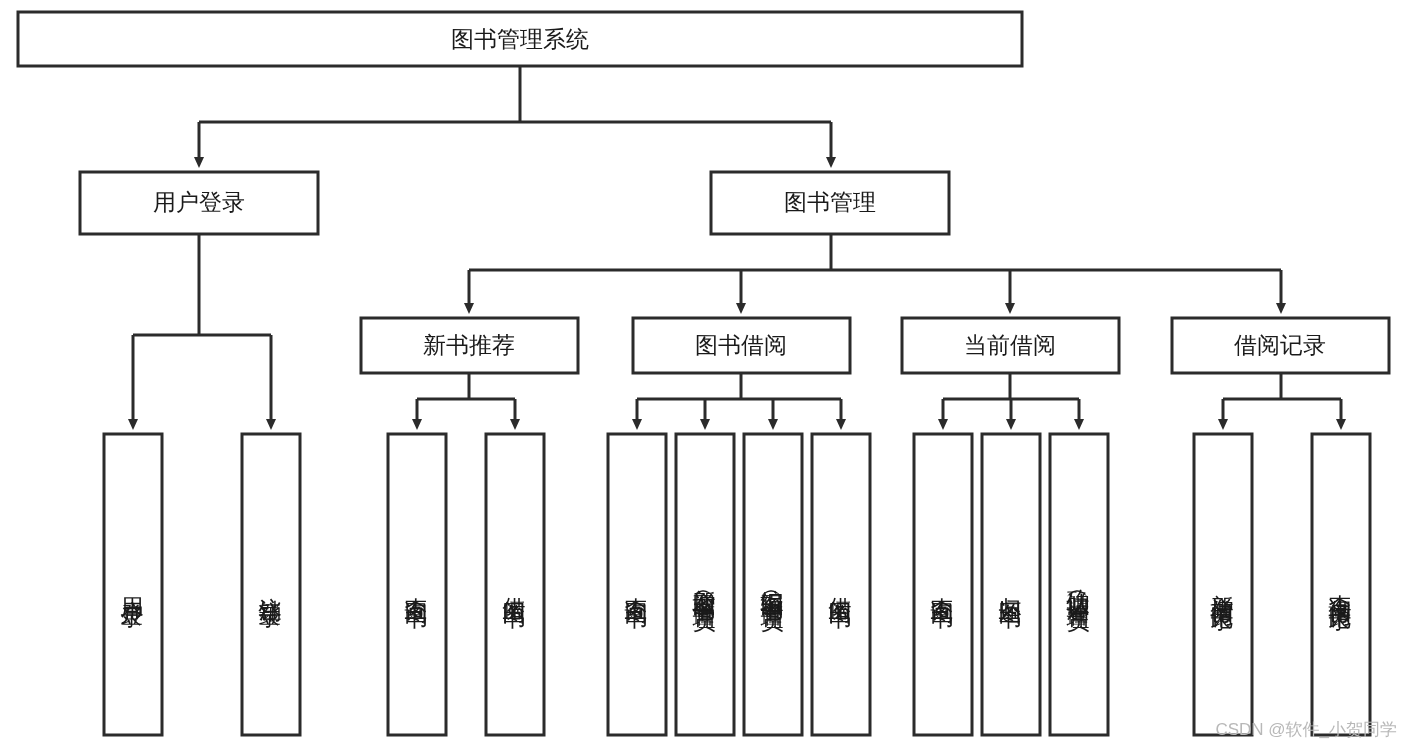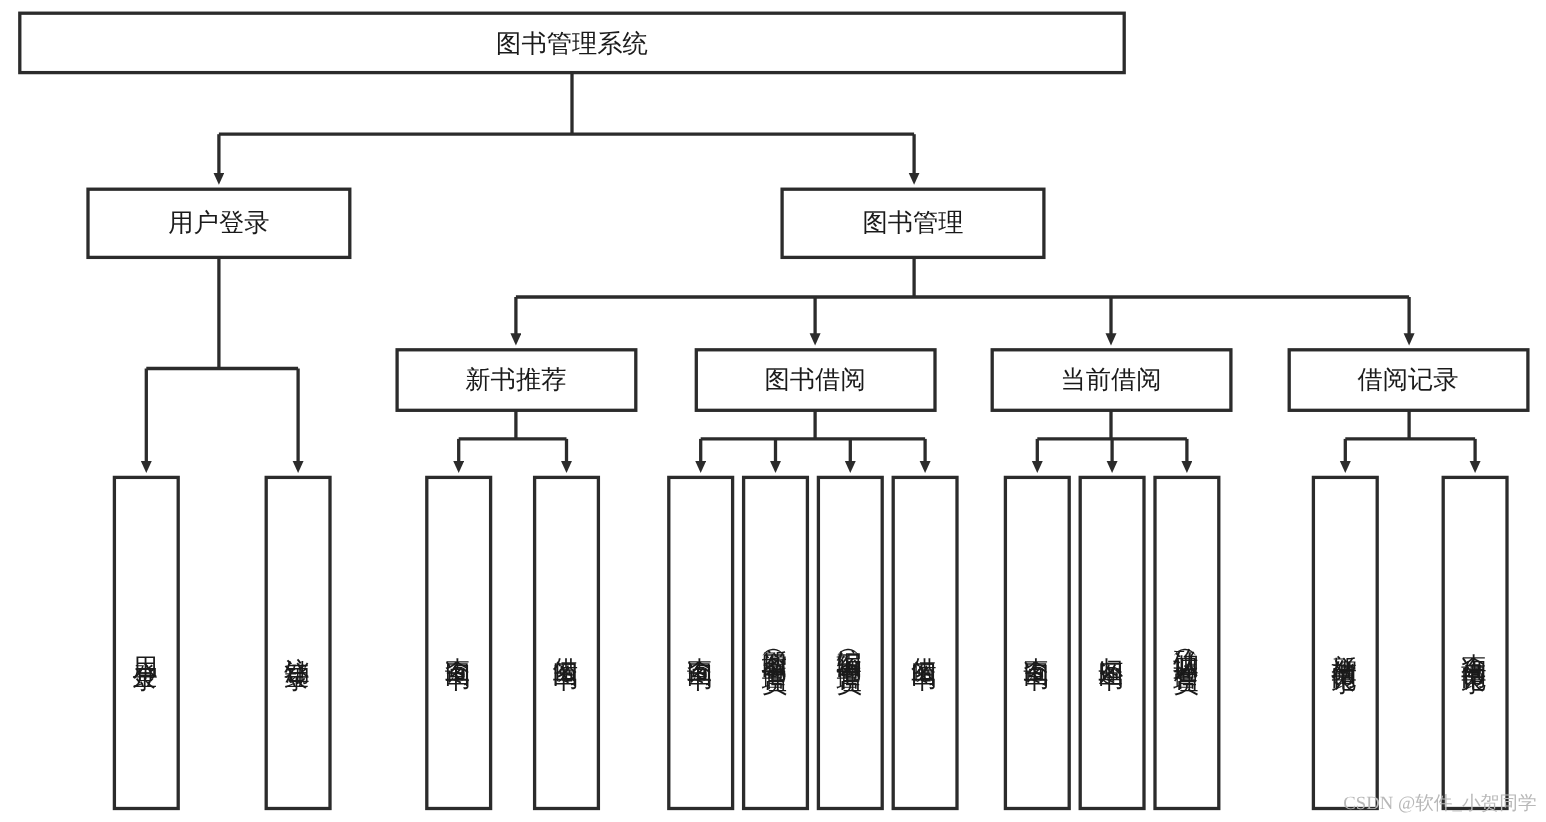--- a/index.html
+++ b/index.html
@@ -44,21 +44,21 @@
     stroke-width: 3;
     fill: none;
   }
   .arrow-head {
     fill: #2b2b2b;
   }
   .watermark {
     position: absolute;
     right: 8px;
     bottom: 6px;
-    font-family: Liberation Serif, serif;
+    font-family: Liberation Sans, sans-serif;
     font-size: 17px;
     color: #b8b8b8;
     white-space: nowrap;
     pointer-events: none;
   }
 </style>
 </head>
 <body>
 
 <svg id="diagram" viewBox="0 0 1405 747" xmlns="http://www.w3.org/2000/svg">

